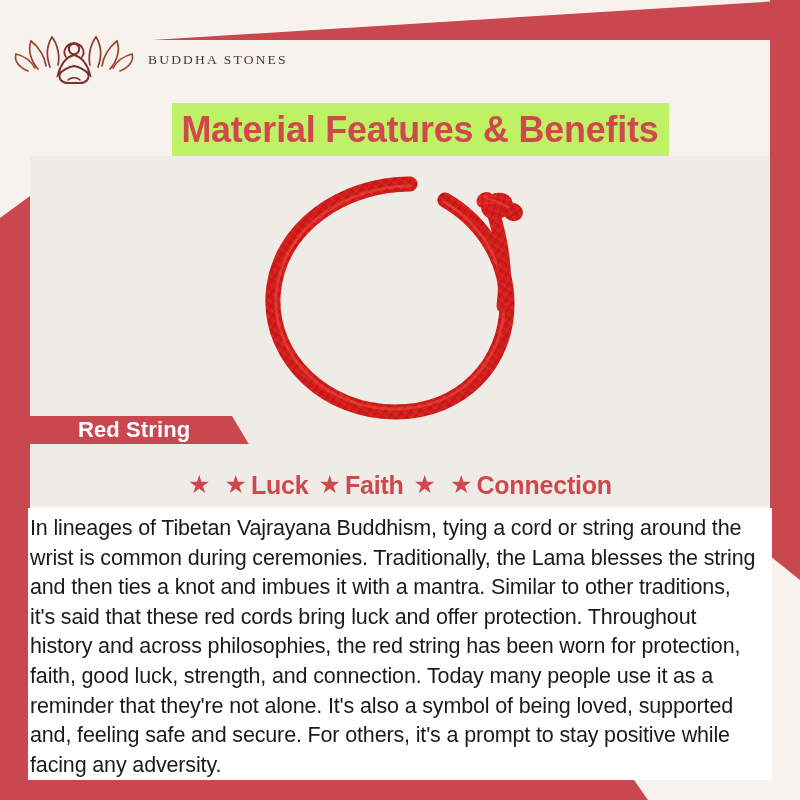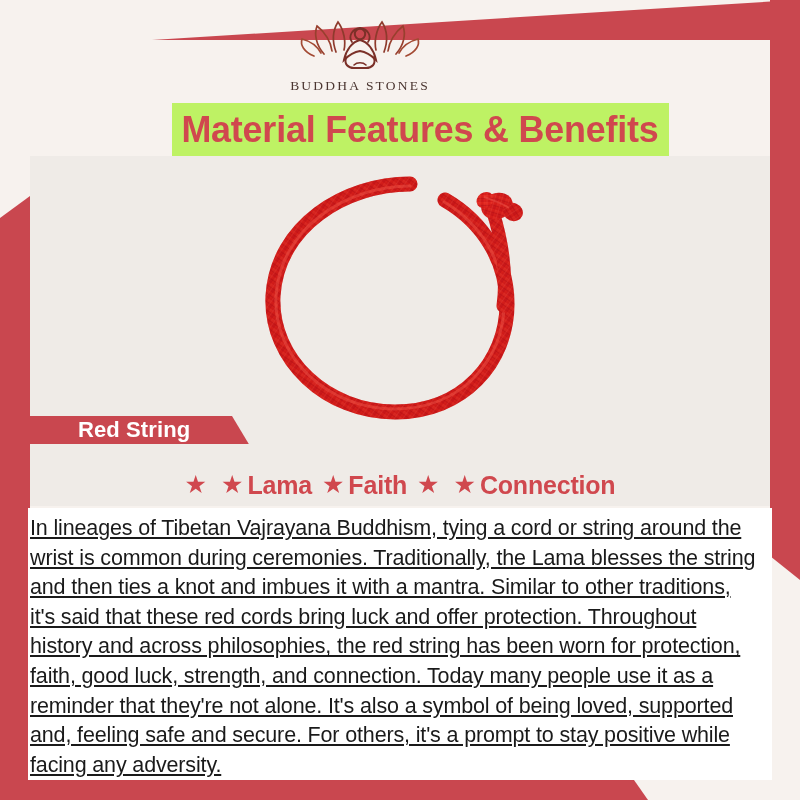--- a/index.html
+++ b/index.html
@@ -53,21 +53,21 @@
     z-index: 3;
   }
 
   
   .header {
     position: absolute;
     top: 0; left: 0;
     width: 720px; height: 105px;
     z-index: 4;
     display: flex;
-    flex-direction: column;
+    flex-direction: row;
     align-items: center;
     justify-content: flex-start;
     padding-top: 12px;
   }
   .logo-mark { width: 148px; height: 64px; display: block; }
   .logo-word {
     margin-top: 2px;
     font-family: "Liberation Serif", serif;
     font-size: 13.5px;
     letter-spacing: 2.2px;
@@ -171,21 +171,20 @@
     z-index: 4;
     padding: 6px 14px 0 2px;
   }
   .body-text {
     font-size: 21.5px;
     line-height: 29.6px;
     color: #1A1A1A;
     font-weight: 400;
     letter-spacing: -0.15px;
     text-align: left;
-    text-decoration: underline;
   }
 </style>
 </head>
 <body>
 
 <div id="page">
 
   <div class="bar-top-right"></div>
   <div class="bar-left"></div>
   <div class="bar-right"></div>
@@ -271,21 +270,21 @@
   <div class="ribbon">
     <span class="ribbon-text">Red String</span>
   </div>
 
   <div class="features">
     <span class="feature">
       <span class="star">★</span>
     </span>
     <span class="feature">
       <span class="star">★</span>
-      <span class="flabel">Lama</span>
+      <span class="flabel">Luck</span>
     </span>
     <span class="feature">
       <span class="star">★</span>
       <span class="flabel">Faith</span>
     </span>
     <span class="feature">
       <span class="star">★</span>
     </span>
     <span class="feature">
       <span class="star">★</span>

